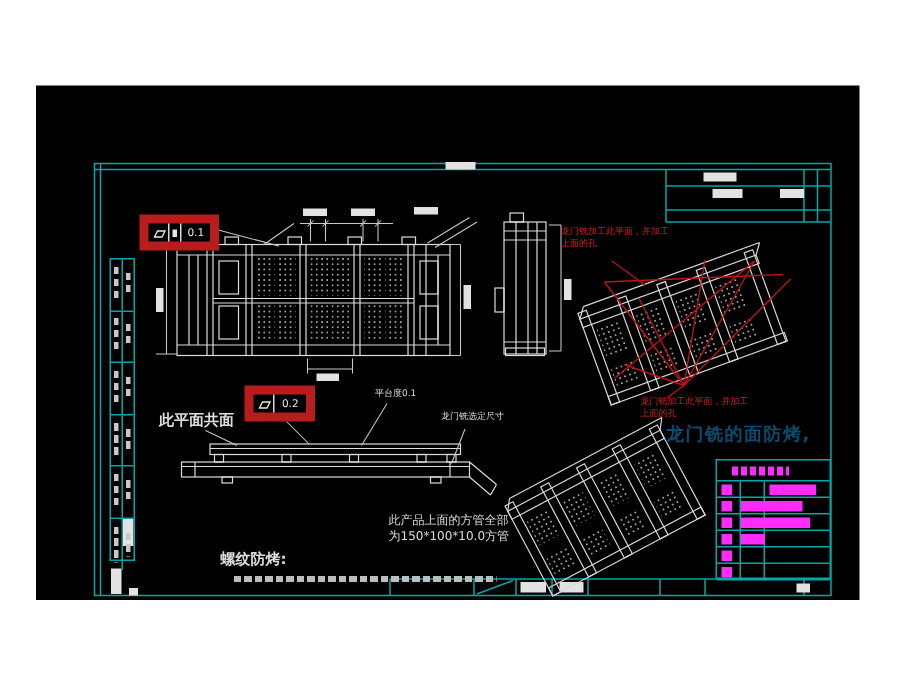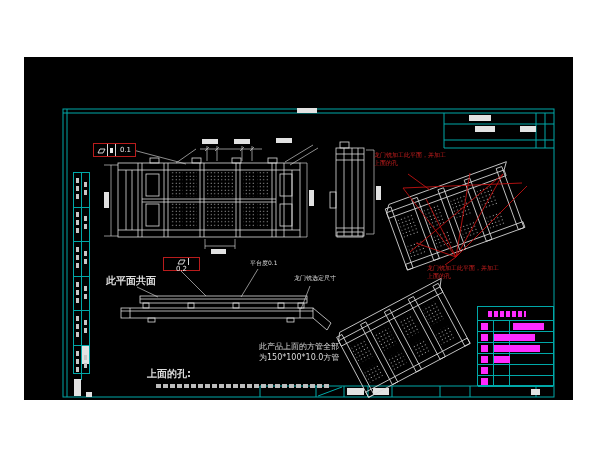--- a/index.html
+++ b/index.html
@@ -5,22 +5,22 @@
   html,body{margin:0;padding:0;background:#ffffff;}
   #stage{position:relative;width:600px;height:450px;background:#ffffff;overflow:hidden;
          font-family:"DejaVu Sans",sans-serif;}
   #cad-canvas{position:absolute;left:24px;top:57px;width:549px;height:343px;background:#000000;}
   #linework{position:absolute;left:0;top:0;width:600px;height:450px;pointer-events:none;}
   .abs{position:absolute;}
   .lbl{color:#dddddd;white-space:nowrap;}
   .lbl-s{font-size:10px;line-height:8px;font-weight:bold;}
   .lbl-xs{font-size:6px;line-height:7px;}
   .red-note{color:#cf1f1f;font-size:6px;line-height:8px;white-space:nowrap;}
-  .big-note{color:#000000;font-size:12px;font-weight:bold;line-height:15px;white-space:nowrap;letter-spacing:1px;margin-left:28px;}
-  .fcf{display:flex;align-items:center;border:1px solid #b91c1c;height:12px;background:#000;color:#e8e8e8;}
+  .big-note{color:#0c4a6e;font-size:12px;font-weight:bold;line-height:15px;white-space:nowrap;letter-spacing:1px;margin-left:28px;}
+  .fcf{display:flex;align-items:center;border:6px solid #b91c1c;height:12px;background:#000;color:#e8e8e8;}
   .fcf .cell{display:flex;align-items:center;justify-content:center;height:100%;border-right:1px solid #d9d9d9;}
   .fcf .cell:last-child{border-right:none;}
   .fcf .val{font-size:7px;padding:0 2px;}
   .blob{background:#e8e8e8;}
   .txtblob{height:4px;background:repeating-linear-gradient(90deg,#bdbdbd 0 5px,transparent 5px 7px);}
   
   #left-strip{left:73px;top:172px;width:17px;height:202px;border:1px solid #00a8a8;border-top:none;box-sizing:border-box;}
   .strip-row{position:relative;height:33.6px;border-top:1px solid #00a8a8;display:flex;}
   .strip-col{flex:1;display:flex;align-items:center;justify-content:center;border-right:1px solid #00a8a8;}
   .strip-col:last-child{border-right:none;}
@@ -202,21 +202,21 @@
       <svg width="10" height="7">
           <polygon points="2,6 4,2 9,2 7,6" fill="none" stroke="#e8e8e8" stroke-width="0.9"></polygon>
         </svg>
     </span>
     <span class="cell" style="width:7px;">
         <span class="blob" style="width:3px;height:5px;"></span>
       </span>
     <span class="cell val" style="flex:1;">0.1</span>
   </div>
 
-  <div class="abs fcf" style="left:163px;top:257px;width:35px;flex-direction:column;">
+  <div class="abs fcf" style="left:163px;top:257px;width:35px;">
     <span class="cell" style="width:13px;">
       <svg width="10" height="7">
           <polygon points="2,6 4,2 9,2 7,6" fill="none" stroke="#e8e8e8" stroke-width="0.9"></polygon>
         </svg>
     </span>
     <span class="cell val" style="flex:1;">0.2</span>
   </div>
 
   <div class="abs lbl lbl-s" style="left:106px;top:277px;">此平面共面</div>
   <div class="abs lbl lbl-xs" style="left:250px;top:259px;">平台度0.1</div>
@@ -233,21 +233,21 @@
 
   <div class="abs" style="left:416px;top:282px;">
     <div class="big-note">龙门铣的面防烤,</div>
   </div>
 
   <div class="abs" style="left:259px;top:342px;">
     <div class="lbl" style="font-size:8px;line-height:10.5px;">此产品上面的方管全部</div>
     <div class="lbl" style="font-size:8px;line-height:10.5px;">为150*100*10.0方管</div>
   </div>
 
-  <div class="abs lbl lbl-s" style="left:147px;top:370px;">上面的孔:</div>
+  <div class="abs lbl lbl-s" style="left:147px;top:370px;">螺纹防烤:</div>
   <div class="abs txtblob" style="left:156px;top:384px;width:175px;"></div>
 
   <div id="left-strip" class="abs">
       <div class="strip-row">
         <span class="strip-col">
           <span class="vblob"></span>
         </span>
         <span class="strip-col">
           <span class="vblob short"></span>
         </span>

